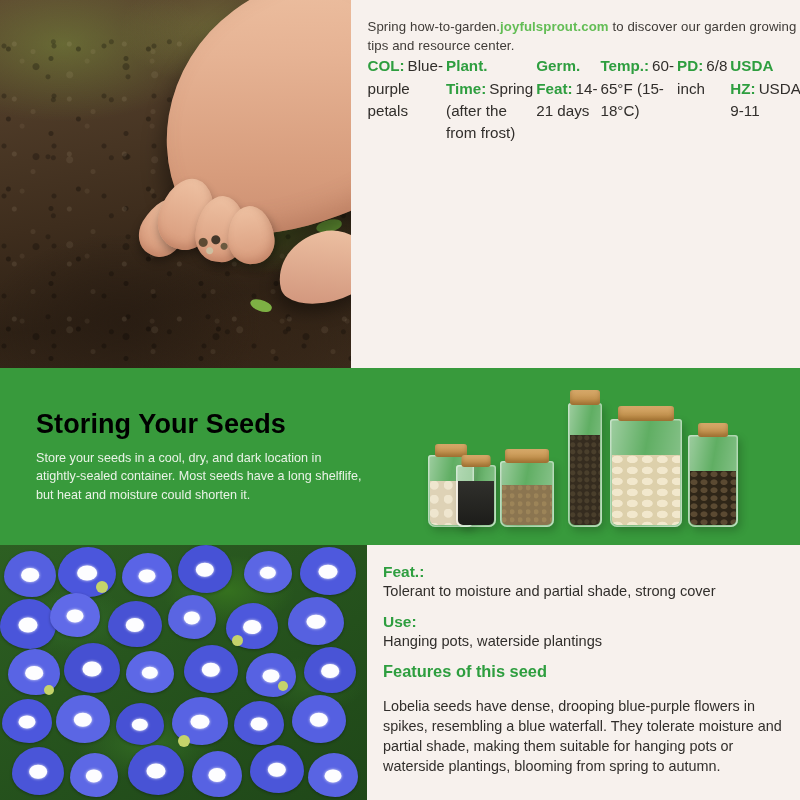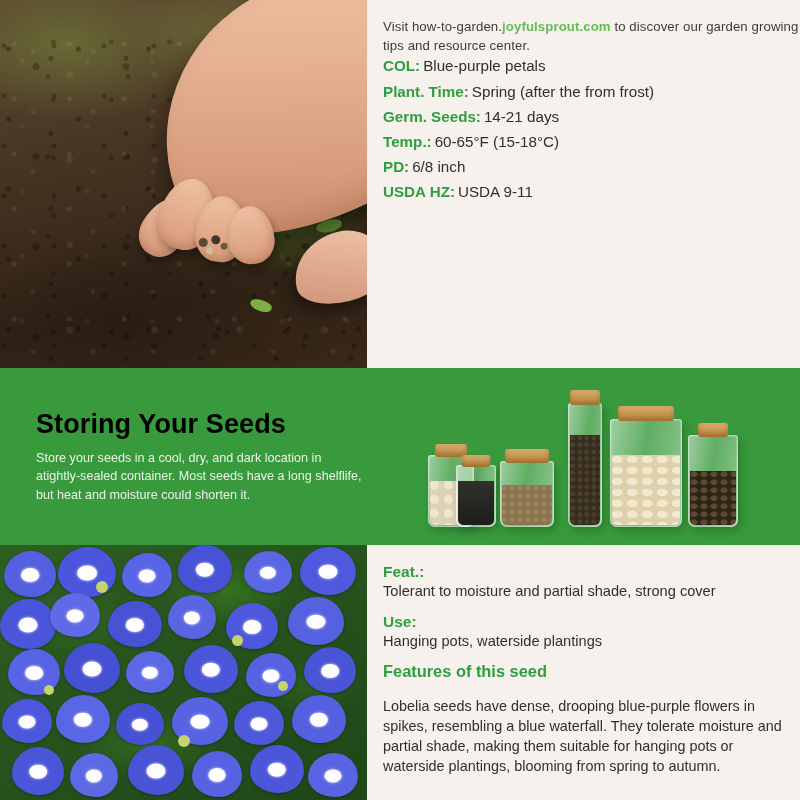--- a/index.html
+++ b/index.html
@@ -83,21 +83,21 @@
   .sprout { position:absolute; background:#6fa83c; border-radius:60% 40% 55% 45%; opacity:.9; }
   .s1 { width:34px; height:16px; left:288px; top:160px; transform:rotate(-25deg); background:#7fbc46;}
   .s2 { width:30px; height:14px; left:300px; top:196px; transform:rotate(18deg); background:#8dc94f;}
   .s3 { width:26px; height:12px; left:316px; top:220px; transform:rotate(-10deg);}
   .s4 { width:22px; height:11px; left:250px; top:300px; transform:rotate(22deg); background:#86c049;}
 
   .facts { flex:1; padding:18px 0 0 16px; }
   .visit { font-size:13.2px; line-height:1.42; color:#3f3b37; letter-spacing:.1px; }
   .brand { color:#63bd55; font-weight:600; }
   .species { font-size:25px; font-weight:700; color:#2f9a3f; margin:14px 0 8px; letter-spacing:.1px; }
-  .fact-list { display:flex; flex-direction:column; gap:3px; }
+  .fact-list { display:flex; flex-direction:row; gap:3px; }
   .fact { font-size:15.2px; line-height:1.46; color:#312e2b; }
   .fact .k { color:#2e9e3f; font-weight:700; margin-right:3px; }
 
   
   .row2 {
     position:absolute; left:0; top:368px; width:800px; height:177px;
     background:#389a3c; display:flex; align-items:center;
   }
   .store-text { width:400px; padding-left:36px; }
   .store-title { font-size:27px; font-weight:700; color:#000000; letter-spacing:.1px; }
@@ -157,33 +157,33 @@
       <div class="finger f1"></div>
       <div class="finger f2"></div>
       <div class="finger f3"></div>
       <div class="seeds-in-hand"></div>
       <div class="hand-right"></div>
       <div class="sprout s4"></div>
     </div>
 
     <div class="facts">
       <div class="visit">
-        <span>Visit how-to-garden.</span><span class="brand">joyfulsprout.com</span><span> to discover our garden growing tips and resource center.</span>
+        <span>Spring how-to-garden.</span><span class="brand">joyfulsprout.com</span><span> to discover our garden growing tips and resource center.</span>
       </div>
 
 
       <div class="fact-list">
         <div class="fact">
           <span class="k">COL:</span><span>Blue-purple petals</span>
         </div>
         <div class="fact">
           <span class="k">Plant. Time:</span><span>Spring (after the from frost)</span>
         </div>
         <div class="fact">
-          <span class="k">Germ. Seeds:</span><span>14-21 days</span>
+          <span class="k">Germ. Feat:</span><span>14-21 days</span>
         </div>
         <div class="fact">
           <span class="k">Temp.:</span><span>60-65°F (15-18°C)</span>
         </div>
         <div class="fact">
           <span class="k">PD:</span><span>6/8 inch</span>
         </div>
         <div class="fact">
           <span class="k">USDA HZ:</span><span>USDA 9-11</span>
         </div>

